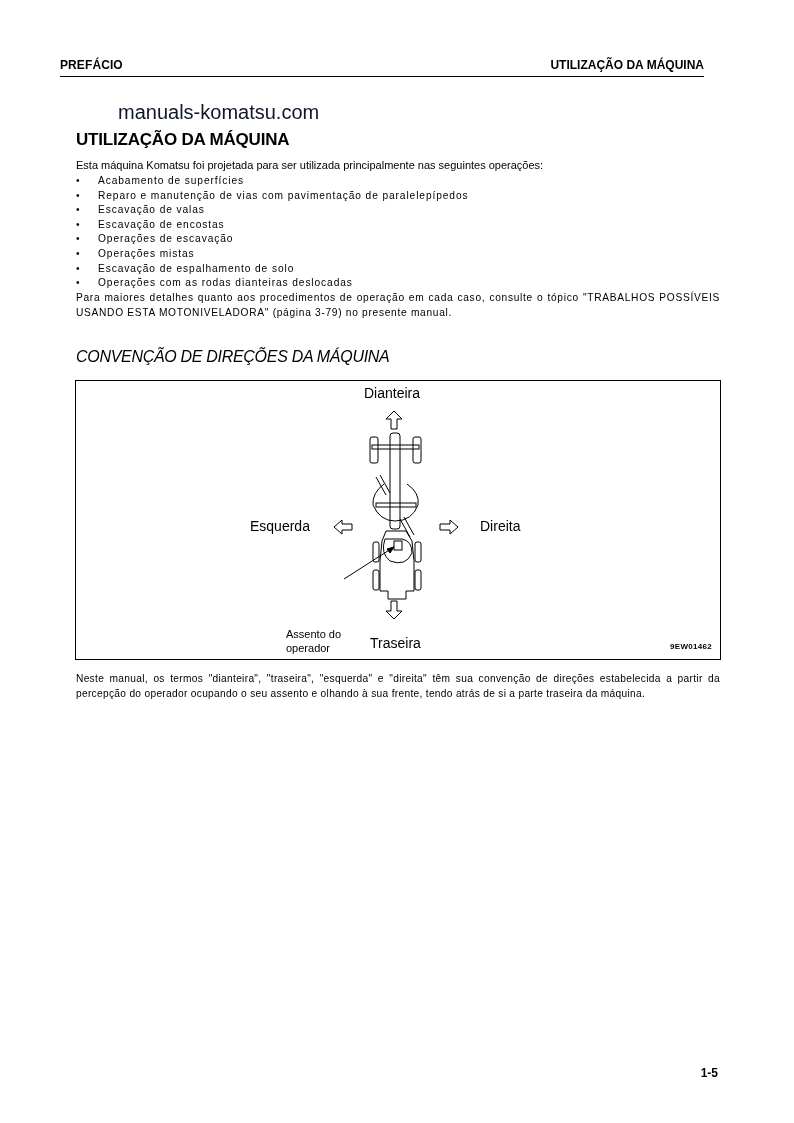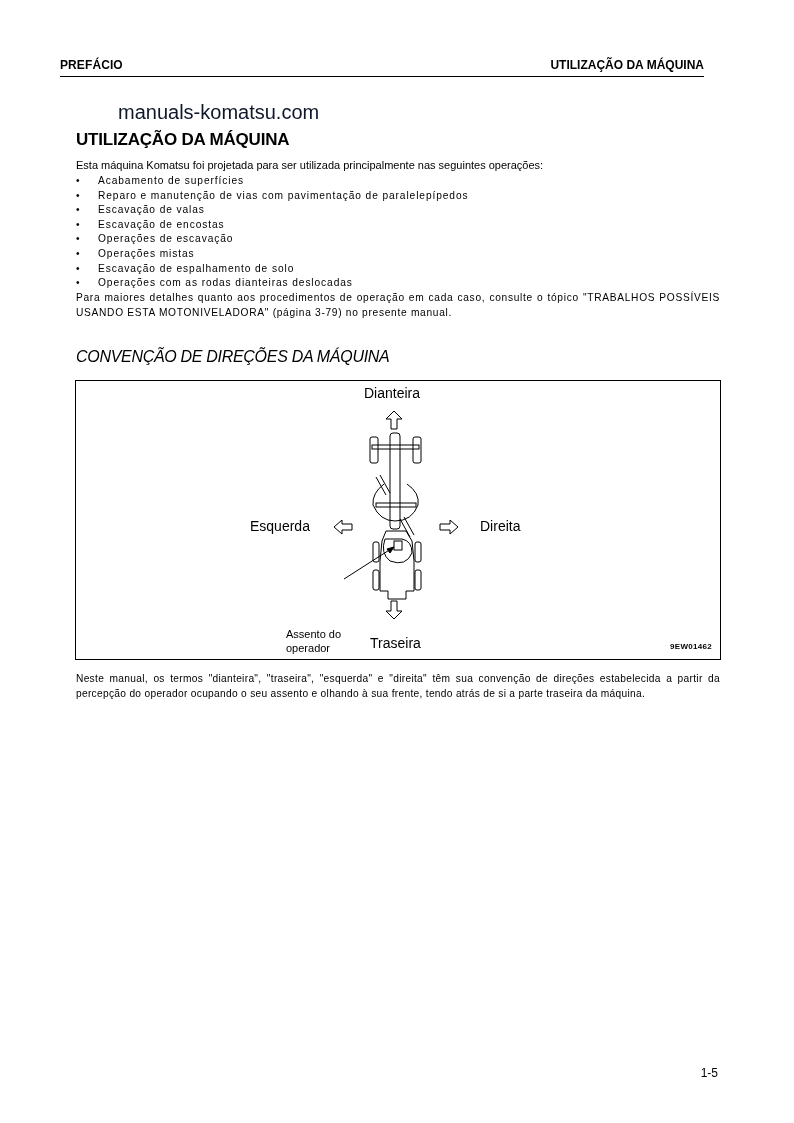--- a/index.html
+++ b/index.html
@@ -16,21 +16,21 @@
   ul.ops li { height: 14.6px; line-height: 14.6px; position: relative; padding-left: 22px; }
   ul.ops li .bullet { position: absolute; left: 0; top: 0; }
   .para { position: absolute; left: 76px; width: 644px; font-size: 10.2px; letter-spacing: 0.7px; line-height: 14.5px; text-align: justify; }
   .p1 { top: 291px; }
   .h2 { position: absolute; top: 348px; left: 76px; font-size: 16px; letter-spacing: -0.3px; font-style: italic; }
   .figure { position: absolute; top: 380px; left: 75px; width: 644px; height: 278px; border: 1.5px solid #000; }
   .fig-label { position: absolute; font-size: 14px; }
   .fig-small { position: absolute; font-size: 11px; line-height: 14px; }
   .fig-code { position: absolute; right: 8px; bottom: 8px; font-size: 8px; font-weight: bold; letter-spacing: 0.3px; }
   .p2 { top: 672px; letter-spacing: 0.3px; }
-  .pageno { position: absolute; top: 1066px; right: 76px; font-size: 12px; font-weight: normal; }
+  .pageno { position: absolute; top: 1066px; right: 76px; font-size: 12px; font-weight: bold; }
 </style>
 </head>
 <body>
 
 <div class="hdr">
   <span class="hdr-left">PREFÁCIO</span>
   <span class="hdr-right">UTILIZAÇÃO DA MÁQUINA</span>
 </div>
 
 <div class="watermark">manuals-komatsu.com</div>

